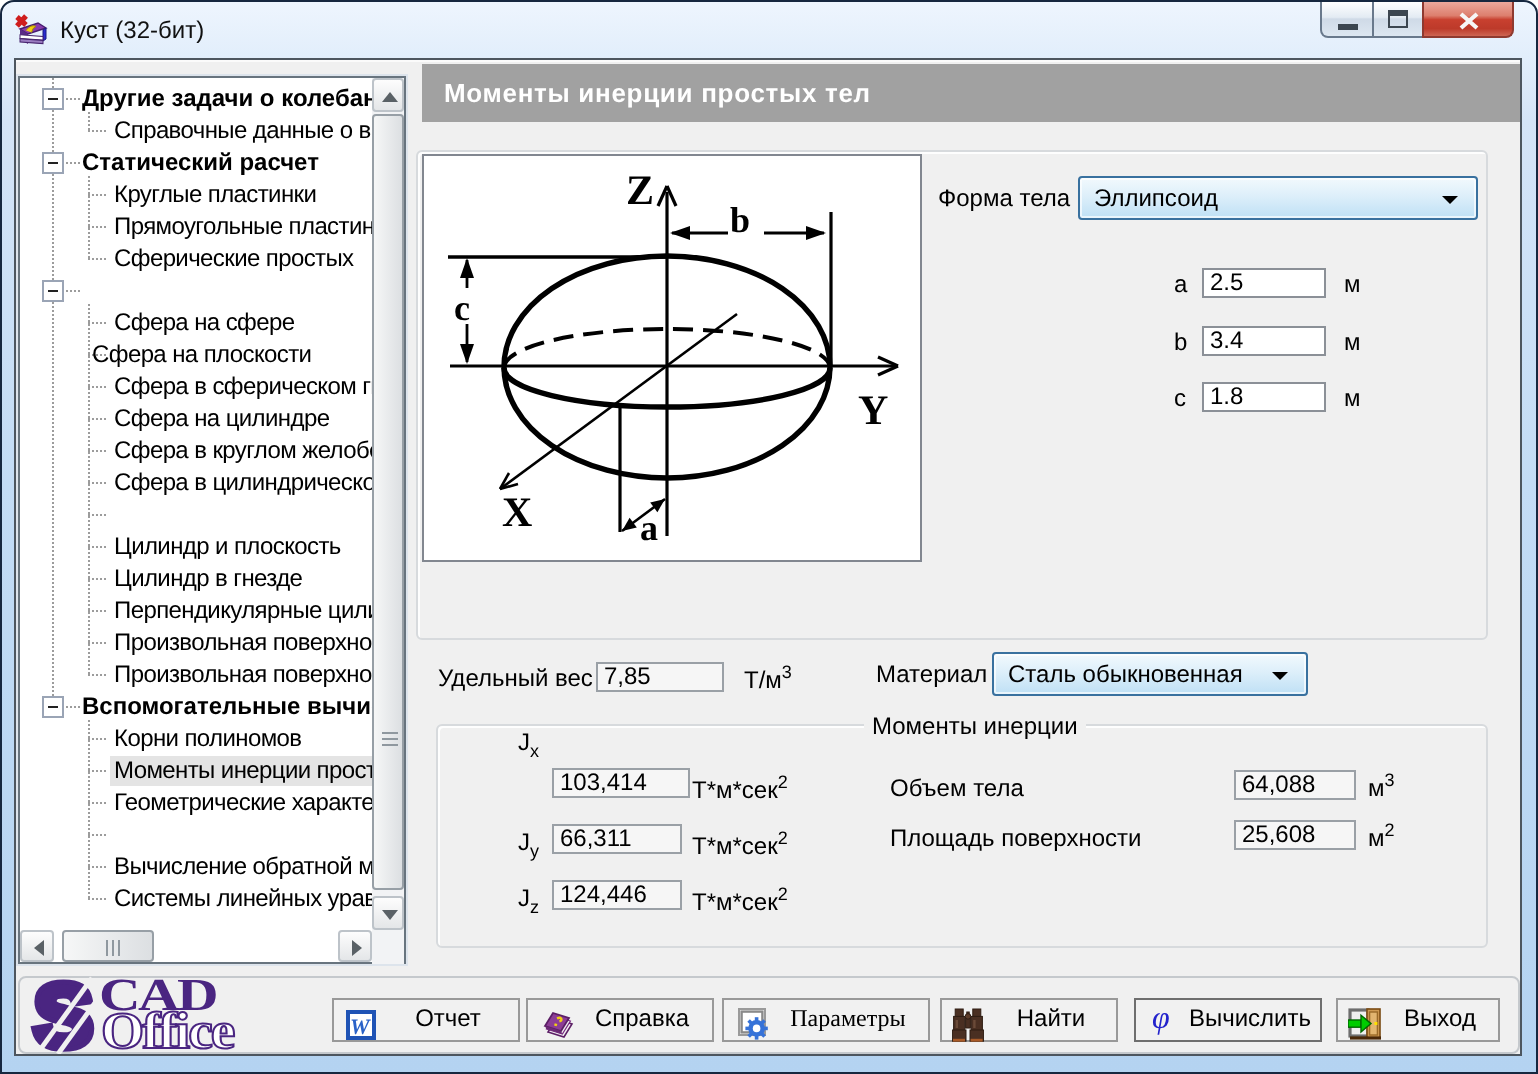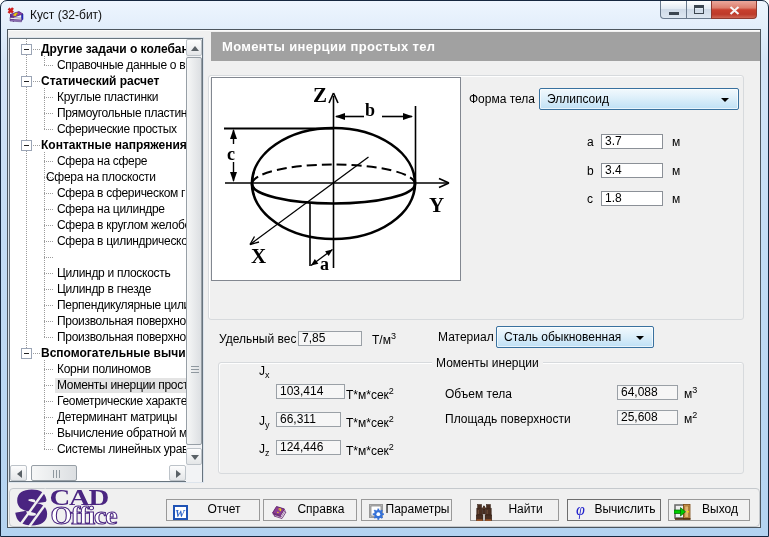--- a/index.html
+++ b/index.html
@@ -84,21 +84,20 @@
     <div class="hdot" style="left:23px;top:42px;width:7px"></div>
     <div class="trow cat" style="top:35px;left:31px;">Статический расчет</div>
     <div class="hdot" style="left:34px;top:58px;width:10px"></div>
     <div class="trow" style="top:51px;left:45px;padding-left:2px;">Круглые пластинки</div>
     <div class="hdot" style="left:34px;top:74px;width:10px"></div>
     <div class="trow" style="top:67px;left:45px;padding-left:2px;">Прямоугольные пластинки</div>
     <div class="hdot" style="left:34px;top:90px;width:10px"></div>
     <div class="trow" style="top:83px;left:45px;padding-left:2px;">Сферические простых</div>
     <div class="ebox" style="top:101px"></div>
     <div class="hdot" style="left:23px;top:106px;width:7px"></div>
-    <div class="trow cat" style="top:99px;left:31px;">Контактные напряжения</div>
     <div class="hdot" style="left:34px;top:122px;width:10px"></div>
     <div class="trow" style="top:115px;left:45px;padding-left:2px;">Сфера на сфере</div>
     <div class="hdot" style="left:34px;top:138px;width:10px"></div>
     <div class="trow" style="top:131px;left:34px;padding-left:2px;text-align:right;">Сфера на плоскости</div>
     <div class="hdot" style="left:34px;top:154px;width:10px"></div>
     <div class="trow" style="top:147px;left:45px;padding-left:2px;">Сфера в сферическом гнезде</div>
     <div class="hdot" style="left:34px;top:170px;width:10px"></div>
     <div class="trow" style="top:163px;left:45px;padding-left:2px;">Сфера на цилиндре</div>
     <div class="hdot" style="left:34px;top:186px;width:10px"></div>
     <div class="trow" style="top:179px;left:45px;padding-left:2px;">Сфера в круглом желобе</div>
@@ -118,21 +117,20 @@
     <div class="ebox" style="top:309px"></div>
     <div class="hdot" style="left:23px;top:314px;width:7px"></div>
     <div class="trow cat" style="top:307px;left:31px;">Вспомогательные вычисления</div>
     <div class="hdot" style="left:34px;top:330px;width:10px"></div>
     <div class="trow" style="top:323px;left:45px;padding-left:2px;">Корни полиномов</div>
     <div class="hdot" style="left:34px;top:346px;width:10px"></div>
     <div class="trow" style="top:339px;left:45px;padding-left:2px;background:#e4e4e4;">Моменты инерции простых тел</div>
     <div class="hdot" style="left:34px;top:362px;width:10px"></div>
     <div class="trow" style="top:355px;left:45px;padding-left:2px;">Геометрические характеристики</div>
     <div class="hdot" style="left:34px;top:378px;width:10px"></div>
-    <div class="trow" style="top:371px;left:45px;padding-left:2px;">Детерминант матрицы</div>
     <div class="hdot" style="left:34px;top:394px;width:10px"></div>
     <div class="trow" style="top:387px;left:45px;padding-left:2px;">Вычисление обратной матрицы</div>
     <div class="hdot" style="left:34px;top:410px;width:10px"></div>
     <div class="trow" style="top:403px;left:45px;padding-left:2px;">Системы линейных уравнений</div>
   </div>
 
 <div class="gbox" style="left:208px;top:75px;width:536px;height:245px;"></div>
 <div id="diag"></div>
 <svg class="abs" style="left:212px;top:78px" width="248" height="202" viewBox="0 0 248 202" id="diagsvg">
     <ellipse cx="121.5" cy="105.5" rx="81.5" ry="55.5" fill="none" stroke="#000" stroke-width="2.7"></ellipse>
@@ -165,21 +163,21 @@
     <line x1="98" y1="124" x2="98" y2="188" stroke="#000" stroke-width="1.6"></line>
     <line x1="99" y1="187.5" x2="120.5" y2="171.5" stroke="#000" stroke-width="1.3"></line>
     <polygon points="99,187.5 106.4,185.7 102.8,180.9" fill="#000"></polygon>
     <polygon points="120.5,171.5 113.1,173.3 116.7,178.1" fill="#000"></polygon>
     <text x="108" y="192" font-family="Liberation Serif,serif" font-weight="bold" font-size="18">a</text>
   </svg>
 
 <div class="lbl" style="left:469px;top:92px;">Форма тела</div>
 <div class="combo" style="left:539px;top:88px;width:200px;">Эллипсоид<div class="arr"></div></div>
 <div class="lbl" style="left:587px;top:135px;">a</div>
-<div class="inp" style="left:601px;top:134px;width:62px;">3.7</div>
+<div class="inp" style="left:601px;top:134px;width:62px;">2.5</div>
 <div class="lbl" style="left:672px;top:135px;">м</div>
 <div class="lbl" style="left:587px;top:164px;">b</div>
 <div class="inp" style="left:601px;top:163px;width:62px;">3.4</div>
 <div class="lbl" style="left:672px;top:164px;">м</div>
 <div class="lbl" style="left:587px;top:192px;">c</div>
 <div class="inp" style="left:601px;top:191px;width:62px;">1.8</div>
 <div class="lbl" style="left:672px;top:192px;">м</div>
 
 <div class="lbl" style="left:219px;top:332px;">Удельный вес</div>
 <div class="inp ro" style="left:298px;top:331px;width:64px;">7,85</div>
@@ -230,21 +228,21 @@
 <div class="btn" style="left:263px;width:94px;">
     <span>Справка</span>
  <svg class="abs" style="left:6px;top:4px" width="18" height="18" viewBox="0 0 18 18">
       <polygon points="4,12 12,14.5 16,8 8,5.5" fill="#f2f2f2" stroke="#5c1f66" stroke-width="0.8"></polygon>
       <polygon points="3.2,10.5 11.2,13 15.2,6.5 7.2,4" fill="#eeeeee" stroke="#7a2a84" stroke-width="0.6"></polygon>
       <polygon points="2.5,9 10.5,11.5 14.5,5 6.5,2.5" fill="#8c3d96" stroke="#5c1f66" stroke-width="0.9"></polygon>
       <polygon points="2.5,9 3.2,10.5 11.2,13 10.5,11.5" fill="#6a2a74"></polygon>
       <path d="M8.5,5.2 q1.8,-0.8 2.2,0.3 q0.3,0.9 -1,1.2 M7.2,8.2 l1.3,0.4" stroke="#f2cf10" stroke-width="1.2" fill="none"></path>
     </svg>
 </div>
-<div class="btn" style="left:361px;width:91px;">
+<div class="btn" style="left:361px;width:104px;font-family:Liberation Serif, serif;">
     <span>Параметры</span>
  <svg class="abs" style="left:7px;top:4px" width="16" height="17" viewBox="0 0 16 17">
       <rect x="0.5" y="0.5" width="13" height="13" fill="#fff" stroke="#9a9a9a" stroke-width="1"></rect>
       <rect x="1.8" y="1.8" width="10.4" height="10.4" fill="#fff" stroke="#8a8a8a" stroke-width="1.2"></rect>
       <g fill="#3672d8">
         <circle cx="9.3" cy="10.2" r="4.2"></circle>
         <g stroke="#3672d8" stroke-width="1.8">
           <line x1="9.3" y1="4.6" x2="9.3" y2="15.8"></line>
           <line x1="3.7" y1="10.2" x2="14.9" y2="10.2"></line>
           <line x1="5.3" y1="6.2" x2="13.3" y2="14.2"></line>

